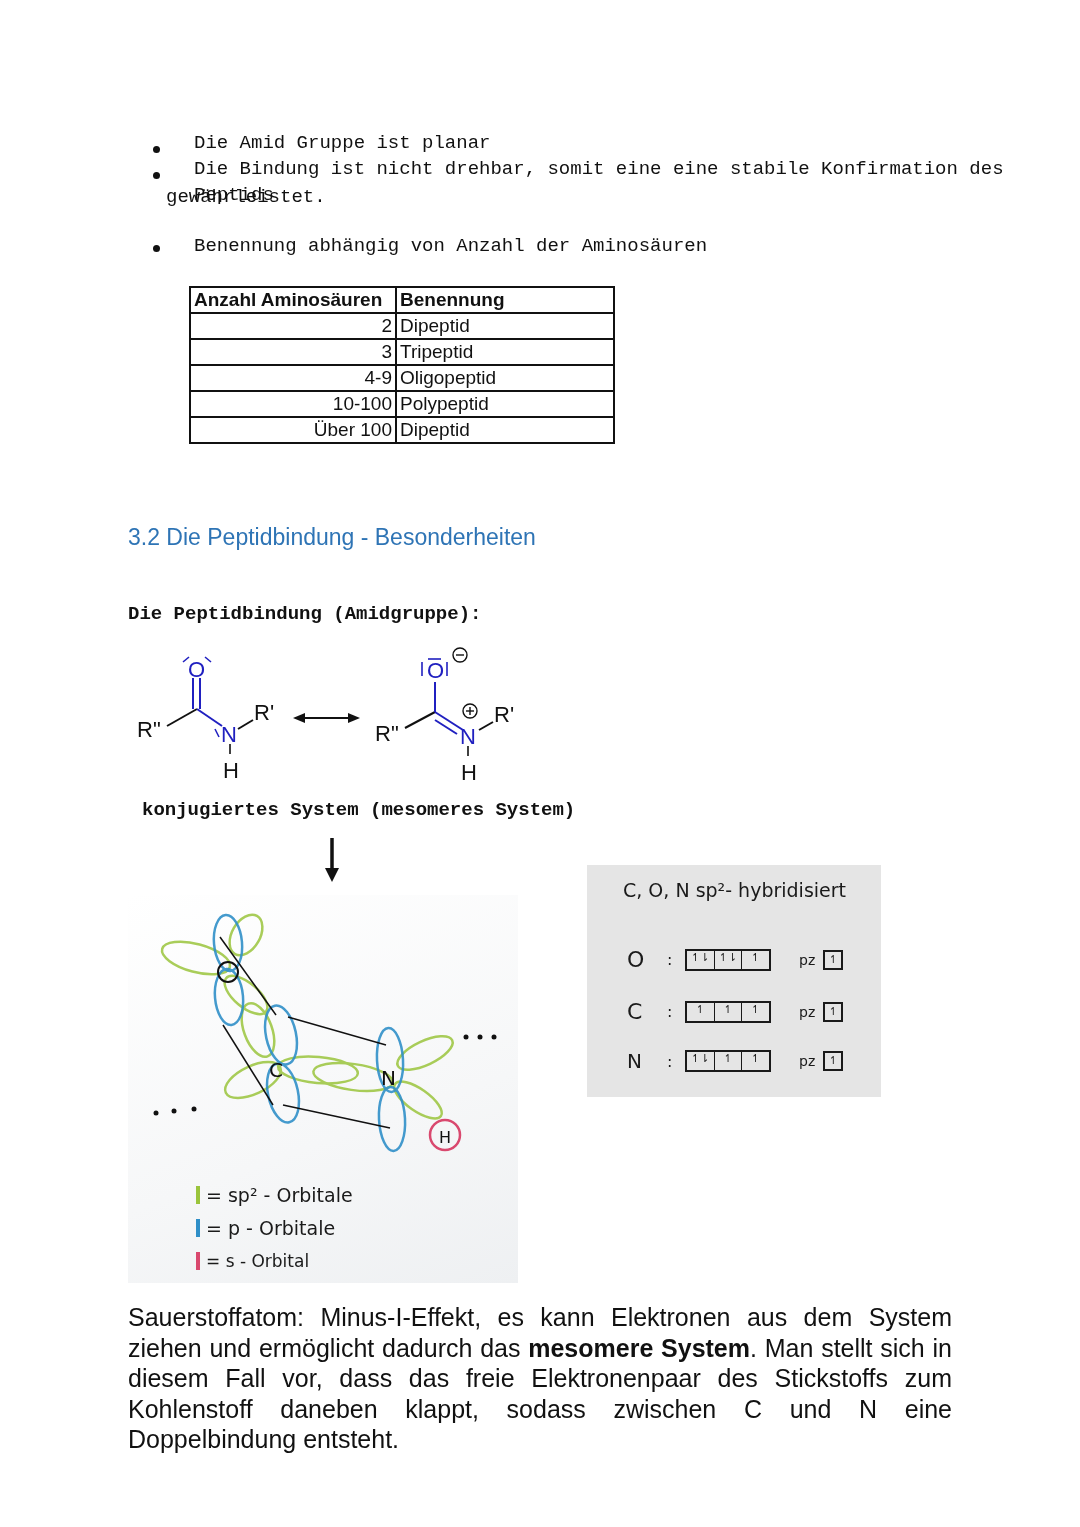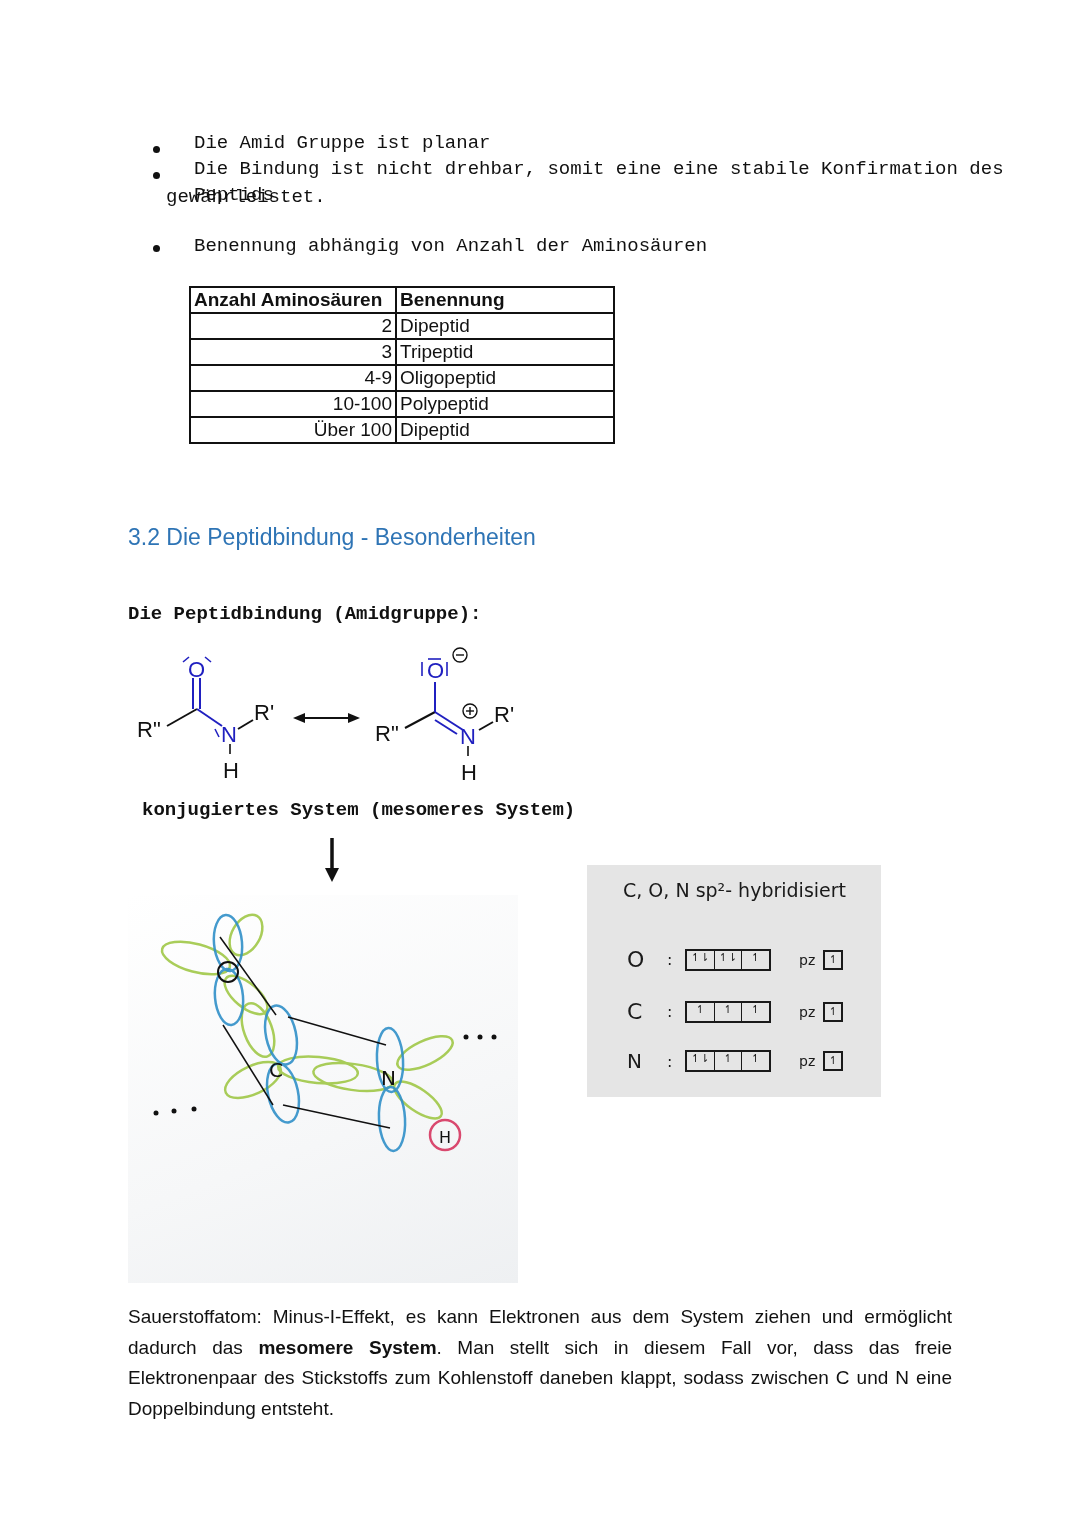--- a/index.html
+++ b/index.html
@@ -10,21 +10,21 @@
   .bullet-dot { position:absolute; width:7px; height:7px; border-radius:50%; background:#111; }
   table.amino { position:absolute; left:189px; top:286px; border-collapse:collapse;
                 font-family:"Liberation Sans", sans-serif; font-size:19px; color:#111; }
   table.amino td { border:2px solid #111; height:24px; padding:0 3px; line-height:24px; }
   table.amino td.c1 { width:198px; text-align:right; }
   table.amino td.c2 { width:210px; text-align:left;margin-top:36px; }
   table.amino tr.head td { font-weight:bold; }
   table.amino tr.head td.c1 { text-align:left; }
   .heading { font-family:"Liberation Sans", sans-serif; font-size:23px; color:#2e74b5; }
   .bold { font-weight:bold; }
-  .para { position:absolute; left:128px; width:824px; font-size:19px; line-height:30.5px;
+  .para { position:absolute; left:128px; width:824px; font-size:25px; line-height:30.5px;
           text-align:justify; color:#111; font-family:"Liberation Sans", sans-serif; }
   .photo { position:absolute; left:128px; top:895px; width:390px; height:388px;
            background:linear-gradient(160deg,#ffffff 0%,#f6f7f8 60%,#eef0f2 100%); }
   .note { position:absolute; left:587px; top:865px; width:294px; height:232px; background:#e5e5e5; }
   .hand { font-family:"DejaVu Sans", sans-serif; color:#1a1a1a; }
 </style>
 </head>
 <body>
 
 <div class="bullet-dot" style="left:153px;top:146px;"></div>
@@ -166,20 +166,34 @@
     <g fill="#111">
       <circle cx="338" cy="142" r="2.5"></circle>
         <circle cx="352" cy="142" r="2.5"></circle>
         <circle cx="366" cy="142" r="2.5"></circle>
       <circle cx="28" cy="218" r="2.5"></circle>
         <circle cx="46" cy="216" r="2.5"></circle>
         <circle cx="66" cy="214" r="2.5"></circle>
     </g>
   </svg>
   
+  <div class="abs" style="left:68px;top:283px;">
+    <div style="display:flex;align-items:center;height:33px;">
+      <span style="display:inline-block;width:4px;height:18px;background:#9ac43c;margin-right:6px;"></span>
+      <span class="hand" style="font-size:19px;">= sp² - Orbitale</span>
+    </div>
+    <div style="display:flex;align-items:center;height:33px;">
+      <span style="display:inline-block;width:4px;height:18px;background:#2f8fc8;margin-right:6px;"></span>
+      <span class="hand" style="font-size:19px;">= p - Orbitale</span>
+    </div>
+    <div style="display:flex;align-items:center;height:33px;">
+      <span style="display:inline-block;width:4px;height:18px;background:#d9486e;margin-right:6px;"></span>
+      <span class="hand" style="font-size:17px;">= s - Orbital</span>
+    </div>
+  </div>
 </div>
 
 <div class="note">
   <div class="abs hand" style="left:36px;top:14px;font-size:19px;">C, O, N  sp²- hybridisiert</div>
 
   <div class="abs" style="left:40px;top:82px;display:flex;align-items:center;">
     <span class="hand" style="font-size:22px;width:40px;">O</span>
     <span class="hand" style="font-size:16px;width:18px;">:</span>
     <span style="display:flex;border:2px solid #1a1a1a;height:18px;width:82px;">
       <span class="hand" style="flex:1;font-size:11px;border-right:1.5px solid #1a1a1a;text-align:center;">↿⇂</span>

